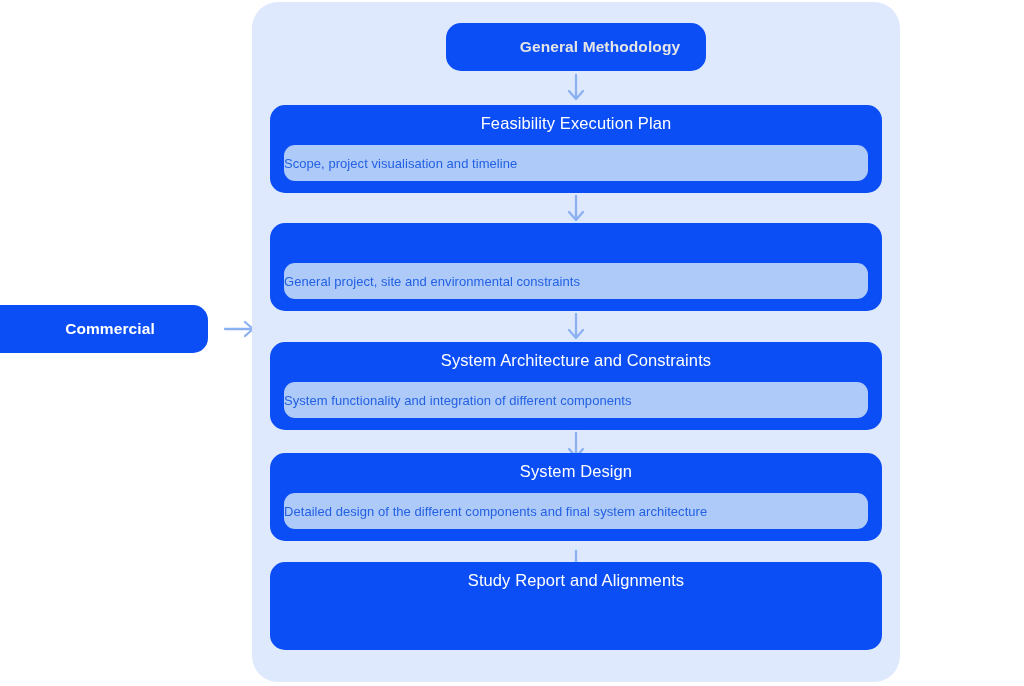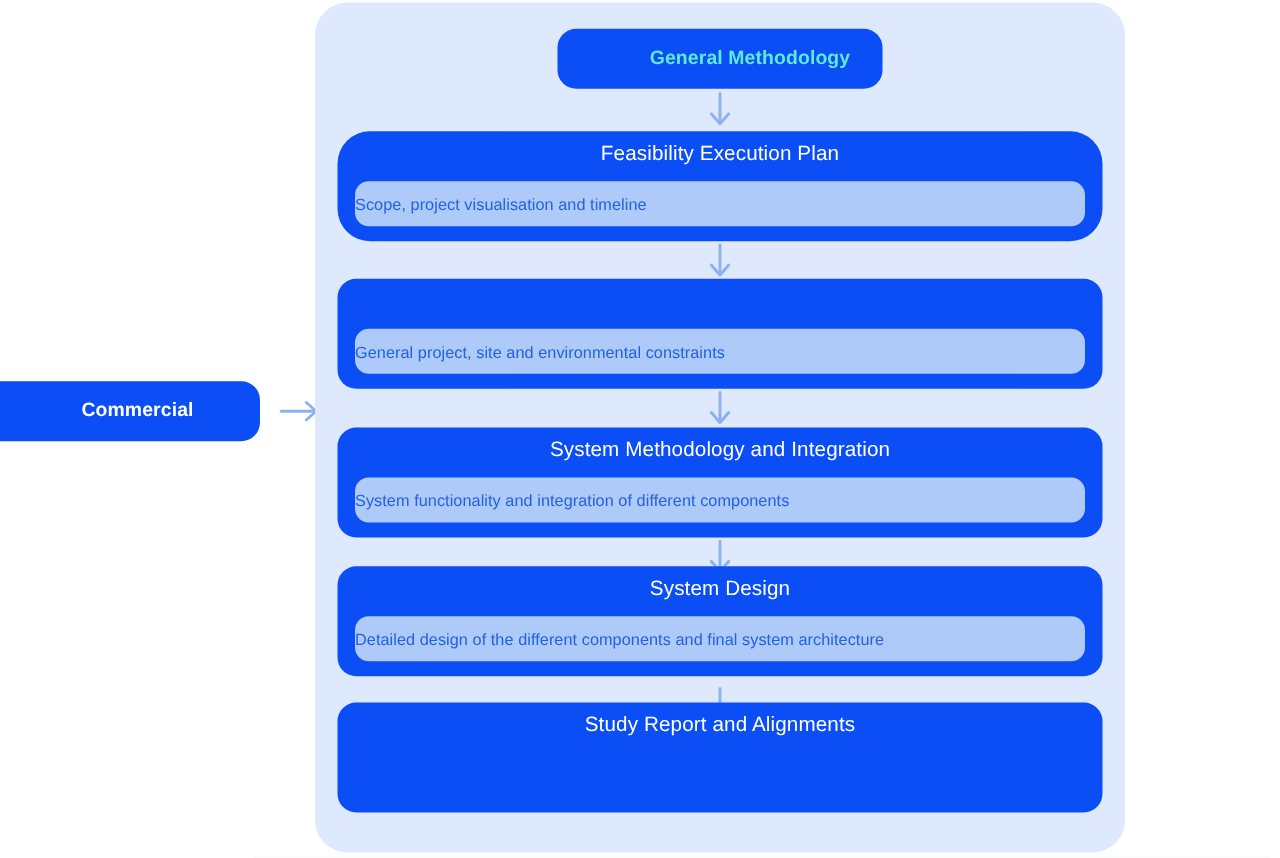--- a/index.html
+++ b/index.html
@@ -74,21 +74,21 @@
     top: 21px;
     width: 260px;
     height: 48px;
     background: #0b4ef5;
     border-radius: 15px;
     display: flex;
     align-items: center;
     justify-content: center;
   }
   .header-pill .header-label {
-    color: #5eead4;
+    color: #e5e5e5;
     font-size: 15.5px;
     font-weight: bold;
     letter-spacing: 0.1px;
     white-space: nowrap;
     margin-left: 48px;
   }
 
   
   .step-card {
     position: absolute;
@@ -164,21 +164,21 @@
 
     <div class="arrow-down" style="top:71px;">
       <svg width="26" height="30" viewBox="0 0 26 30" aria-hidden="true">
         <g stroke="#8cb1f2" stroke-width="2.3" fill="none" stroke-linecap="round" stroke-linejoin="round">
           <line x1="13" y1="2" x2="13" y2="25"></line>
           <polyline points="6,18 13,26 20,18"></polyline>
         </g>
       </svg>
     </div>
 
-    <div class="step-card" style="top:103px;border-radius:26px;">
+    <div class="step-card" style="top:103px;">
       <div class="step-title">Feasibility Execution Plan</div>
       <div class="step-sub">
         <span class="step-sub-label">Scope, project visualisation and timeline</span>
       </div>
     </div>
 
     <div class="arrow-down" style="top:192px;">
       <svg width="26" height="30" viewBox="0 0 26 30" aria-hidden="true">
         <g stroke="#8cb1f2" stroke-width="2.3" fill="none" stroke-linecap="round" stroke-linejoin="round">
           <line x1="13" y1="2" x2="13" y2="25"></line>
@@ -196,21 +196,21 @@
     <div class="arrow-down" style="top:310px;">
       <svg width="26" height="30" viewBox="0 0 26 30" aria-hidden="true">
         <g stroke="#8cb1f2" stroke-width="2.3" fill="none" stroke-linecap="round" stroke-linejoin="round">
           <line x1="13" y1="2" x2="13" y2="25"></line>
           <polyline points="6,18 13,26 20,18"></polyline>
         </g>
       </svg>
     </div>
 
     <div class="step-card" style="top:340px;">
-      <div class="step-title">System Methodology and Integration</div>
+      <div class="step-title">System Architecture and Constraints</div>
       <div class="step-sub">
         <span class="step-sub-label">System functionality and integration of different components</span>
       </div>
     </div>
 
     <div class="arrow-down" style="top:429px;">
       <svg width="26" height="30" viewBox="0 0 26 30" aria-hidden="true">
         <g stroke="#8cb1f2" stroke-width="2.3" fill="none" stroke-linecap="round" stroke-linejoin="round">
           <line x1="13" y1="2" x2="13" y2="25"></line>
           <polyline points="6,18 13,26 20,18"></polyline>

